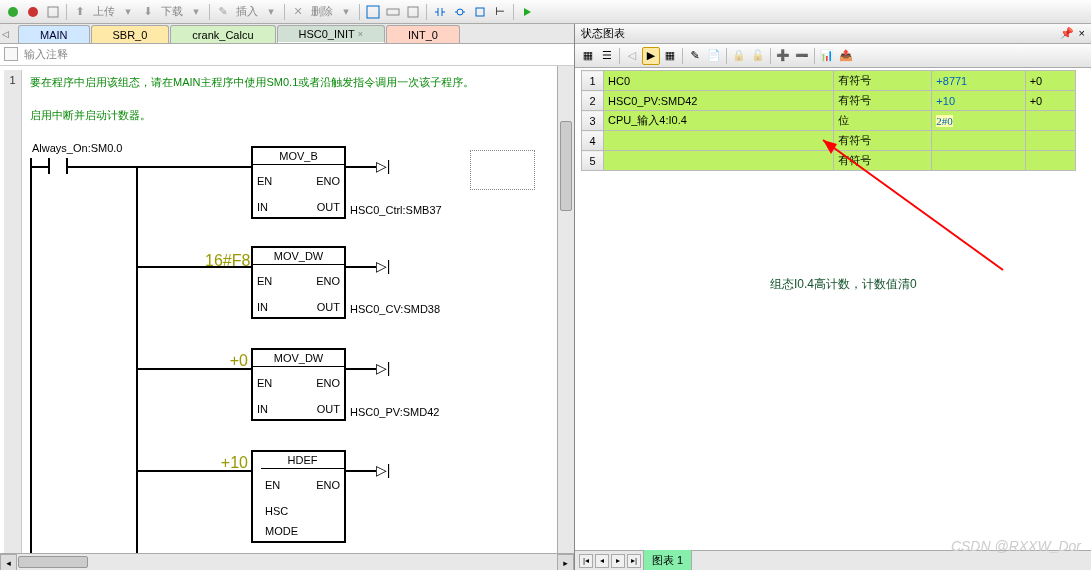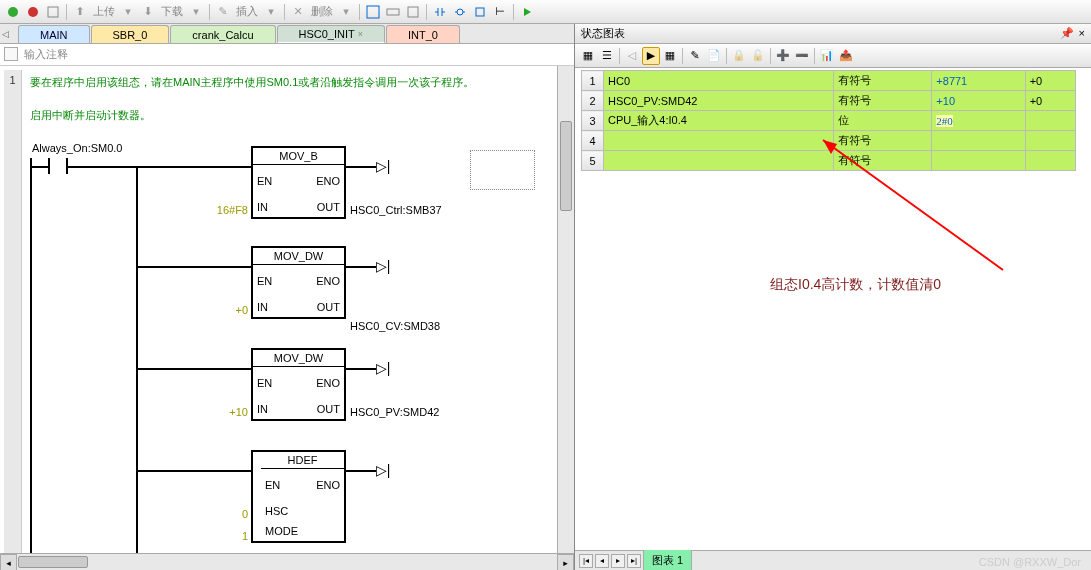--- a/index.html
+++ b/index.html
@@ -35,21 +35,21 @@
 .net-desc { color: #0a8a0a; font-size: 11px; line-height: 1.5; margin-bottom: 12px; }
 
 .rung { position: relative; height: 420px; }
 .rail { position: absolute; left: 0; top: 22px; width: 2px; height: 398px; background: #000; }
 .contact-label { position: absolute; font-size: 11px; color: #000; }
 .hline { position: absolute; height: 2px; background: #000; }
 .vline { position: absolute; width: 2px; background: #000; }
 .fbox { position: absolute; border: 2px solid #000; background: #fff; font-size: 11px; width: 95px; }
 .fbox-hdr { text-align: center; border-bottom: 1px solid #000; padding: 2px 0; font-weight: normal; }
 .fbox-row { display: flex; justify-content: space-between; padding: 4px 4px; height: 26px; align-items: flex-end; }
-.pin-l { position: absolute; font-size: 11px; color: #999900; text-align: right; }
+.pin-l { position: absolute; font-size: 16px; color: #999900; text-align: right; margin-top: 48px; }
 .pin-r { position: absolute; font-size: 11px; color: #000; }
 .eno-flag { position: absolute; font-size: 14px; }
 .placeholder-box { position: absolute; border: 1px dotted #888; width: 65px; height: 40px; }
 
 .h-scroll { height: 17px; background: #e8e8e8; border-top: 1px solid #aaa; position: relative; }
 .h-thumb { position: absolute; left: 18px; top: 2px; width: 70px; height: 12px; background: #ccc; border: 1px solid #999; border-radius: 2px; }
 .h-arrow { position: absolute; top: 0; width: 17px; height: 17px; background: #ddd; border: 1px solid #aaa; display: flex; align-items: center; justify-content: center; font-size: 9px; }
 
 .v-scroll { position: absolute; right: 0; top: 42px; width: 17px; bottom: 17px; background: #e8e8e8; border-left: 1px solid #aaa; }
 .v-thumb { position: absolute; left: 2px; top: 55px; width: 12px; height: 90px; background: #ccc; border: 1px solid #999; border-radius: 2px; }
@@ -59,28 +59,28 @@
 .right-content { flex: 1; position: relative; overflow: hidden; background: #fff; }
 
 .status-table { border-collapse: collapse; width: 495px; margin: 2px 0 0 6px; font-size: 11px; }
 .status-table th, .status-table td { border: 1px solid #bbb; padding: 2px 4px; height: 18px; text-align: left; background: #bef264; }
 .status-table th { background: linear-gradient(#f8f8f8,#e4e4e4); font-weight: normal; text-align: left; }
 .status-table .rownum { background: linear-gradient(#f8f8f8,#e4e4e4); text-align: center; width: 22px; }
 .val-blue { color: #0060c0; }
 .val-hl { background: #ffffb0; color: #0060c0; font-family: Liberation Serif, serif; }
 .corner { width: 22px; background: linear-gradient(#f8f8f8,#e4e4e4); border: 1px solid #bbb; }
 
-.annot { position: absolute; color: #7f1d1d; font-size: 14px; }
+.annot { position: absolute; color: #14532d; font-size: 12px; }
 .arrow-svg { position: absolute; }
 
 .bottom-tabs { height: 20px; border-top: 1px solid #aaa; background: #e8e8e8; display: flex; align-items: center; padding-left: 4px; font-size: 11px; gap: 2px; }
 .bt-nav { width: 14px; height: 14px; border: 1px solid #aaa; background: #f0f0f0; display: flex; align-items: center; justify-content: center; font-size: 8px; cursor: pointer; }
 .bt-tab { padding: 8px 8px; background: #86efac; border: 1px solid #aaa; border-radius: 0 0 3px 3px; }
 
-.watermark { position: absolute; right: 10px; bottom: 2px; color: #ccc; font-size: 11px; z-index: 99; }
+.watermark { position: absolute; right: 10px; bottom: 16px; color: #ccc; font-size: 14px; z-index: 99; font-style: italic; }
 </style>
 </head>
 <body>
 
 <div class="toolbar">
   <span class="tb-btn">
       <svg width="12" height="12">
         <circle cx="6" cy="6" r="5" fill="#3a3"></circle>
       </svg>
     </span>
@@ -225,21 +225,21 @@
                   <span>ENO</span>
                 </div>
               <div class="fbox-row">
                   <span>IN</span>
                   <span>OUT</span>
                 </div>
             </div>
             <span class="pin-l" style="left:190px;top:168px;width:28px;">+0</span>
             <div class="hline" style="left:316px;top:130px;width:30px;"></div>
             <span class="eno-flag" style="left:346px;top:122px;">▷|</span>
-            <span class="pin-r" style="left:320px;top:184px;">HSC0_CV:SMD38</span>
+            <span class="pin-r" style="left:320px;top:167px;">HSC0_CV:SMD38</span>
 
             <div class="hline" style="left:106px;top:232px;width:115px;"></div>
             <div class="fbox" style="left:221px;top:212px;">
               <div class="fbox-hdr">MOV_DW</div>
               <div class="fbox-row">
                   <span>EN</span>
                   <span>ENO</span>
                 </div>
               <div class="fbox-row">
                   <span>IN</span>

